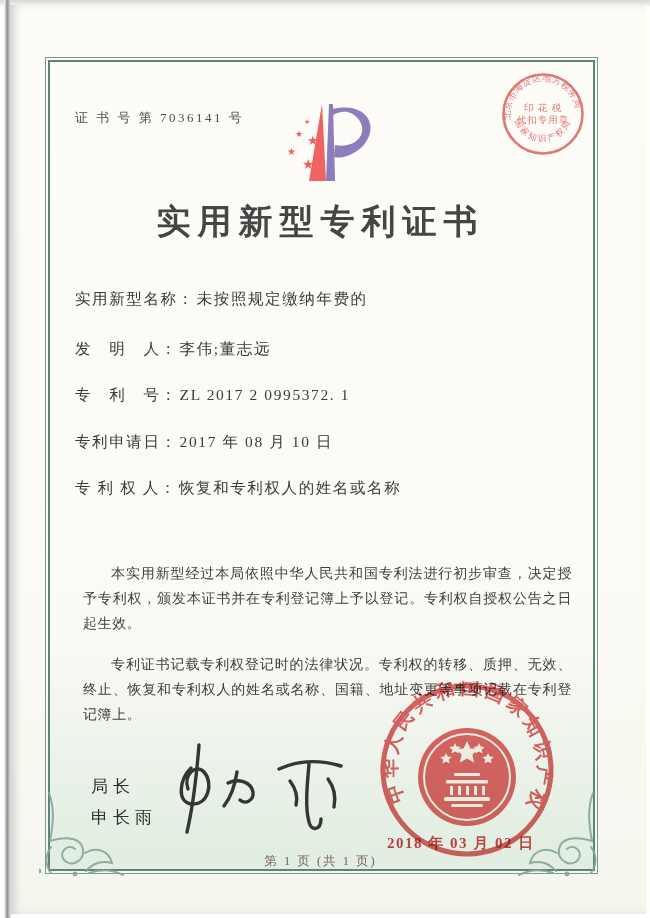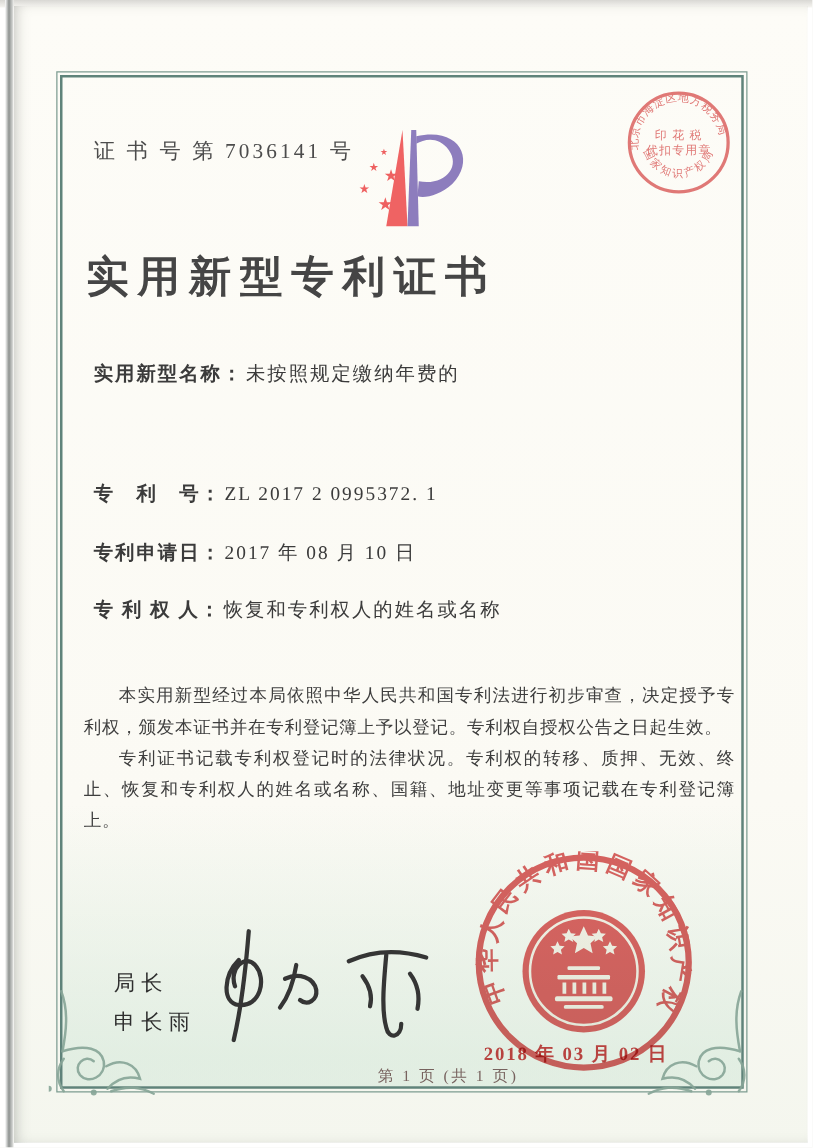--- a/index.html
+++ b/index.html
@@ -11,43 +11,43 @@
   .edge-top{position:absolute;left:0;top:0;width:100%;height:6px;
     background:linear-gradient(180deg,#d9d8d4,#f6f5f1);}
   #page{position:absolute;left:11px;top:5px;width:635px;height:909px;
     background:linear-gradient(180deg,#fdfcf7 0%,#fbfaf4 70%,#f4f6ee 100%);
     box-shadow:inset 6px 0 12px -6px rgba(90,95,92,.45);}
   
   .frame-outer{position:absolute;left:34px;top:52px;width:551px;height:815px;
     border:1px solid #7d9c91;}
   .frame-inner{position:absolute;inset:2px;border:2px solid #5f837a;
     background:linear-gradient(180deg,rgba(235,245,238,0) 72%,rgba(210,231,216,.55) 97%);}
-  .cert-no{position:absolute;left:64px;top:104px;font-size:17px;letter-spacing:2.5px;
+  .cert-no{position:absolute;left:64px;top:104px;font-size:13px;letter-spacing:2.5px;
     color:#4c4c4c;}
   .logo{position:absolute;left:260px;top:94px;width:112px;height:90px;}
   .logo .star{position:absolute;color:#ee6060;line-height:1;}
-  .title{position:absolute;left:34px;top:194px;width:551px;
-    font-size:34px;font-weight:700;letter-spacing:7px;color:#454545;padding-left:24px;}
+  .title{position:absolute;left:34px;top:194px;width:551px;text-align:center;
+    font-size:34px;font-weight:700;letter-spacing:7px;color:#454545;}
   .field{position:absolute;left:64px;font-size:15.5px;color:#3b3b3b;letter-spacing:1.6px;
     white-space:nowrap;}
-  .field .lab{margin-right:2px;font-weight:bold;}
+  .field .lab{margin-right:2px;}
   .paras{position:absolute;left:56px;top:540px;width:521px;color:#3e3e3e;}
-  .paras p{margin:0;font-size:14px;line-height:25px;text-align:justify;
+  .paras p{margin:16px;font-size:14px;line-height:25px;text-align:justify;
     text-indent:2em;letter-spacing:.6px;}
   .signer{position:absolute;left:80px;color:#2e2e2e;font-size:17px;
     letter-spacing:5px;font-weight:400;}
   .sig-svg{position:absolute;left:150px;top:733px;opacity:.92;}
   
   .seal{position:absolute;mix-blend-mode:multiply;}
   .seal-top{left:489px;top:66px;width:86px;height:86px;opacity:.85;}
   .seal-bottom{left:367px;top:676px;width:178px;height:178px;opacity:.88;}
   .seal-date{position:absolute;left:376px;top:829px;font-size:15px;color:#cf4747;
     letter-spacing:1.5px;font-weight:600;mix-blend-mode:multiply;white-space:nowrap;}
   .footer{position:absolute;left:34px;top:848px;width:551px;text-align:center;
-    font-size:12.5px;color:#77625e;letter-spacing:2px;margin-left:38px;}
+    font-size:12.5px;color:#77625e;letter-spacing:2px;}
   .ornament{position:absolute;opacity:.9;}
 </style>
 </head>
 <body>
 
 <div id="scan">
   <div class="edge-top"></div>
   <div class="edge-left"></div>
 
   <div id="page">
@@ -68,20 +68,23 @@
       <span class="star" style="left:24px;top:31px;font-size:9px;">★</span>
       <span class="star" style="left:36px;top:35px;font-size:13px;">★</span>
       <span class="star" style="left:16px;top:48px;font-size:10px;">★</span>
       <span class="star" style="left:31px;top:59px;font-size:14px;">★</span>
     </div>
 
     <div class="title">实用新型专利证书</div>
 
     <div class="field" style="top:284px">
       <span class="lab">实用新型名称：</span><span>未按照规定缴纳年费的</span>
+    </div>
+    <div class="field" style="top:334px">
+      <span class="lab">发　明　人：</span><span>李伟;董志远</span>
     </div>
     <div class="field" style="top:380px">
       <span class="lab">专　利　号：</span><span>ZL 2017 2 0995372. 1</span>
     </div>
     <div class="field" style="top:427px">
       <span class="lab">专利申请日：</span><span>2017 年 08 月 10 日</span>
     </div>
     <div class="field" style="top:473px">
       <span class="lab">专 利 权 人：</span><span>恢复和专利权人的姓名或名称</span>
     </div>

